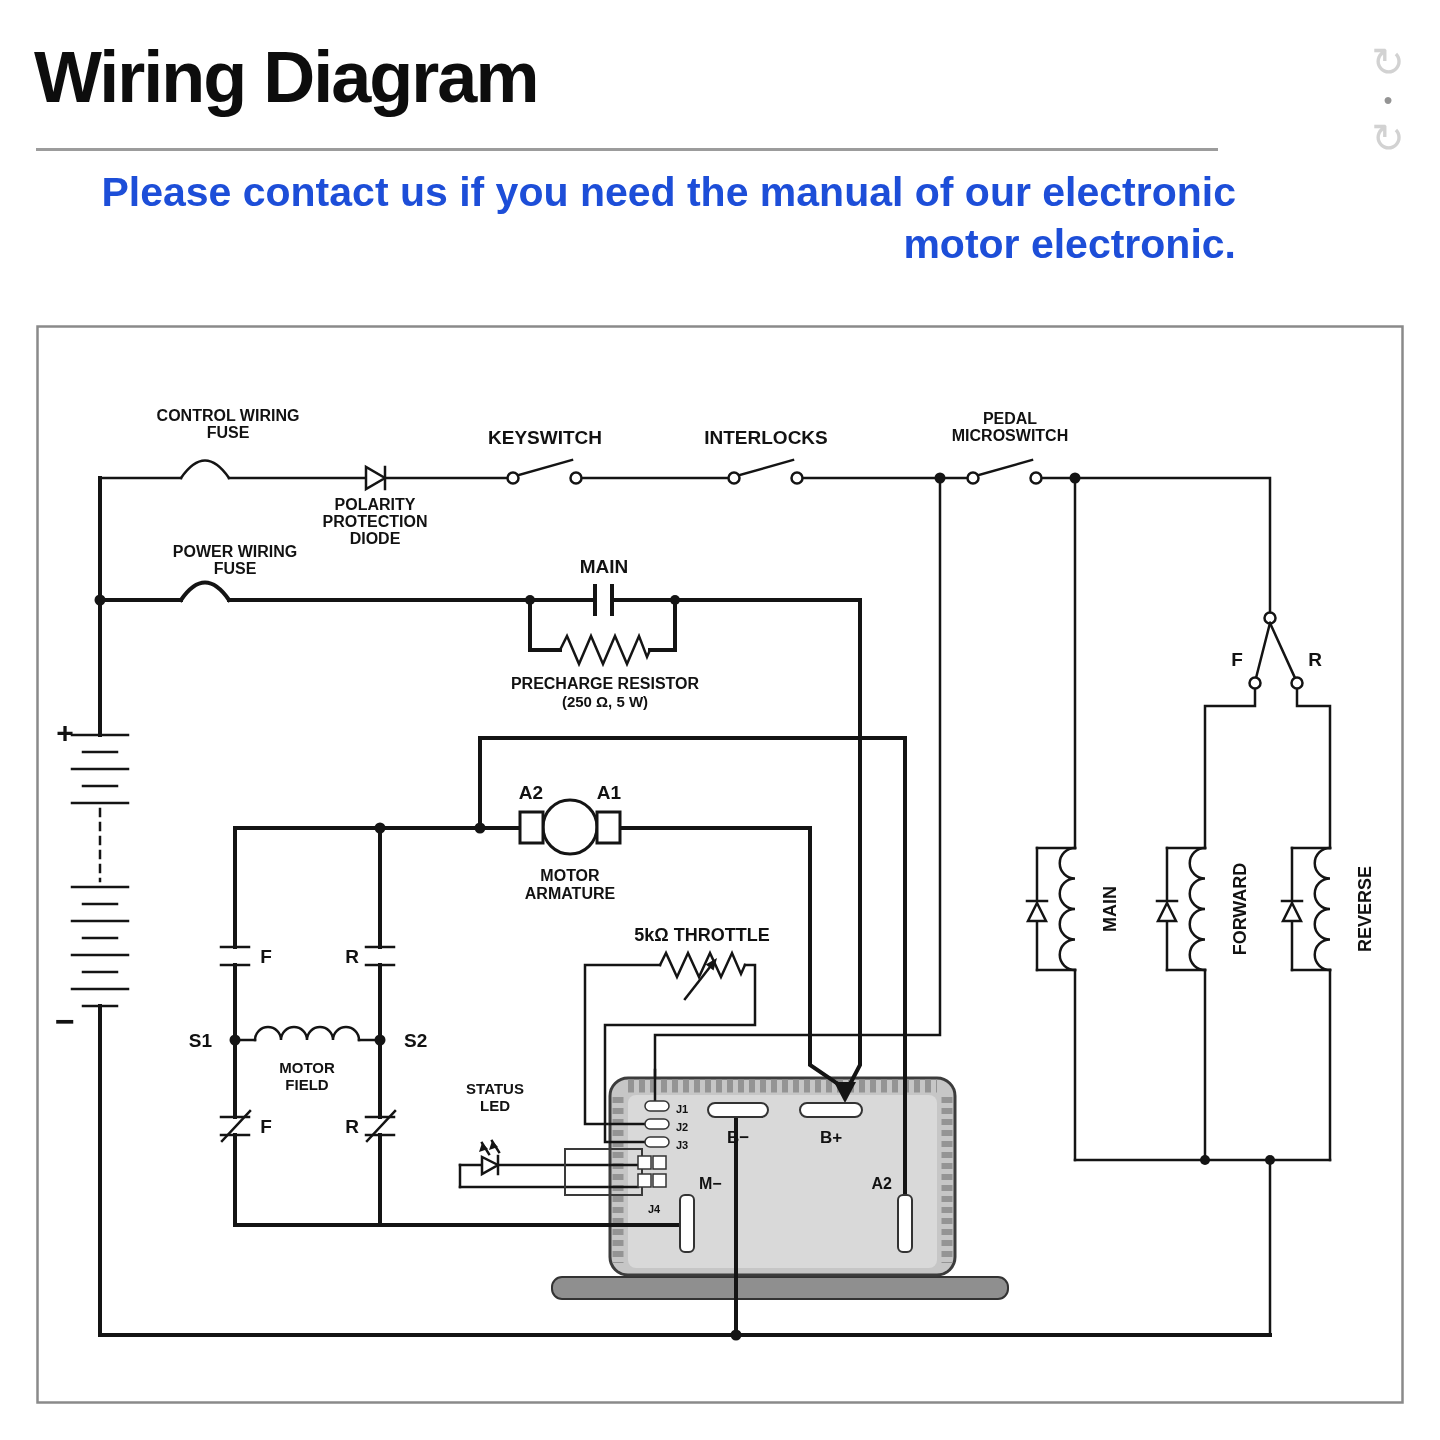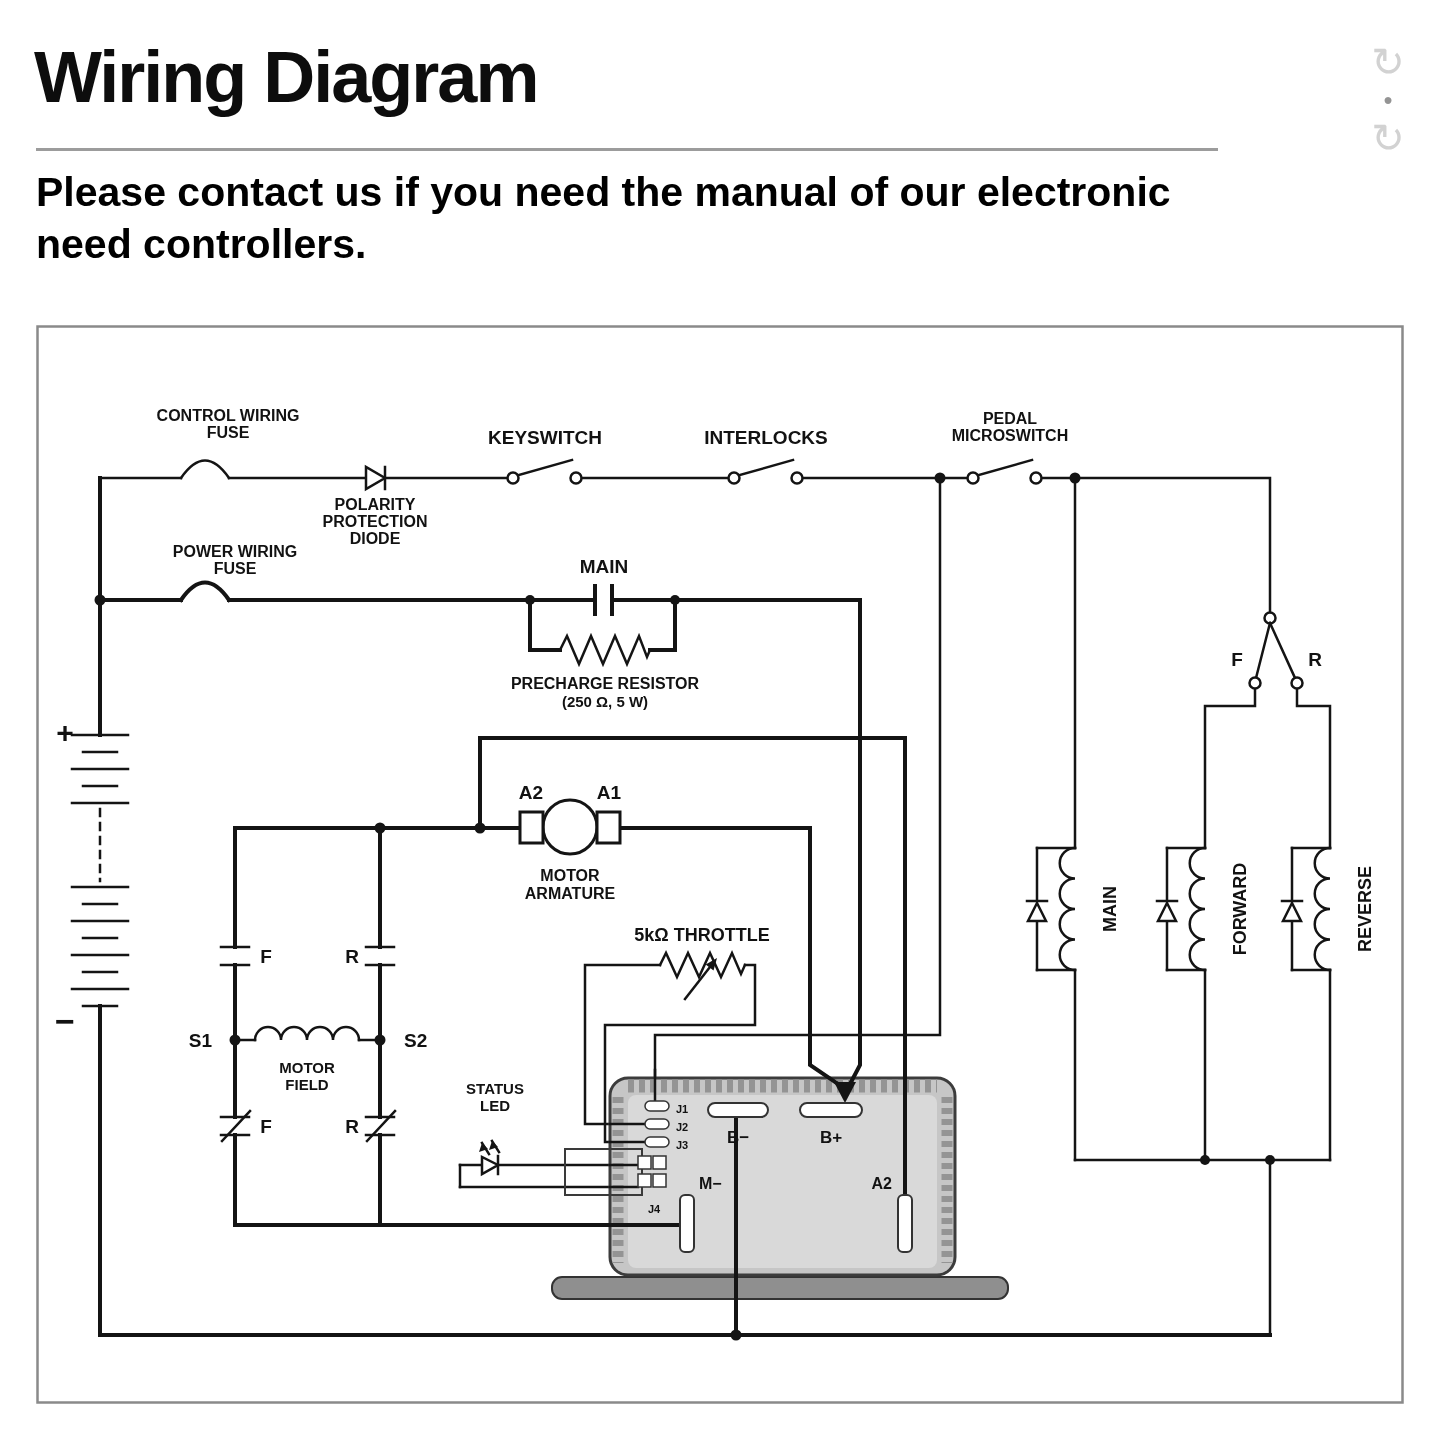--- a/index.html
+++ b/index.html
@@ -1,20 +1,20 @@
 <!DOCTYPE html>
 <html><head>
 <meta charset="utf-8">
 <style>
   * { margin:0; padding:0; box-sizing:border-box; }
   html,body { width:1440px; height:1440px; background:#ffffff; font-family:"Liberation Sans",sans-serif; }
   .page { position:relative; width:1440px; height:1440px; background:#fff; overflow:hidden; }
   .title { position:absolute; left:34px; top:36px; font-size:72px; font-weight:bold; letter-spacing:-2px; color:#0d0d0d; }
   .divider { position:absolute; left:36px; top:148px; width:1182px; height:3px; background:#9c9c9c; }
-  .subtitle { position:absolute; left:36px; top:166px; width:1200px; font-size:41px; font-weight:bold; color:#000000; line-height:1.28; }
+  .subtitle { position:absolute; left:36px; top:166px; width:1200px; font-size:41px; font-weight:bold; color:#1d4ed8; line-height:1.28;text-align:right; }
   .side { position:absolute; right:24px; top:42px; width:56px; display:flex; flex-direction:column; align-items:center; gap:10px; }
   .rot { font-size:40px; color:#d2d2d2; line-height:1; cursor:pointer; user-select:none; }
   .cdot { font-size:16px; color:#949494; line-height:1; cursor:pointer; }
   .diagram { position:absolute; left:36px; top:325px; width:1248px; height:1079px; }
   svg text { font-family:"Liberation Sans",sans-serif; font-weight:bold; fill:#121212; }
   .wt { stroke:#141414; stroke-width:4; fill:none; stroke-linecap:square; }
   .wc { stroke:#141414; stroke-width:2.5; fill:none; stroke-linecap:square; }
   .sym { stroke:#141414; stroke-width:2.5; fill:#ffffff; }
   .symt { stroke:#141414; stroke-width:3; fill:#ffffff; }
   .dotj { fill:#141414; stroke:none; }
@@ -23,21 +23,21 @@
 </style>
 </head>
 <body>
 
 <div class="page">
 
   <div class="title">Wiring Diagram</div>
   <div class="divider"></div>
   <div class="subtitle">
     <div>Please contact us if you need the manual of our electronic</div>
-    <div>need controllers.</div>
+    <div>motor electronic.</div>
   </div>
 
   <div class="side">
     <span class="rot">↻</span>
     <span class="cdot">●</span>
     <span class="rot">↻</span>
   </div>
 
   <div class="diagram">
   <svg width="1368" height="1079" viewBox="0 0 1368 1079" xmlns="http://www.w3.org/2000/svg">

